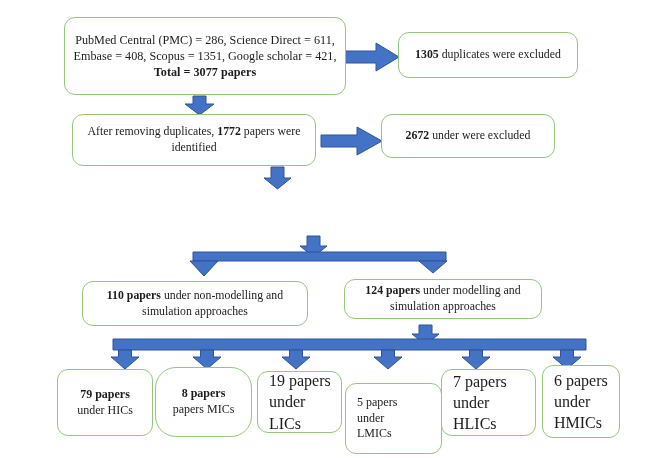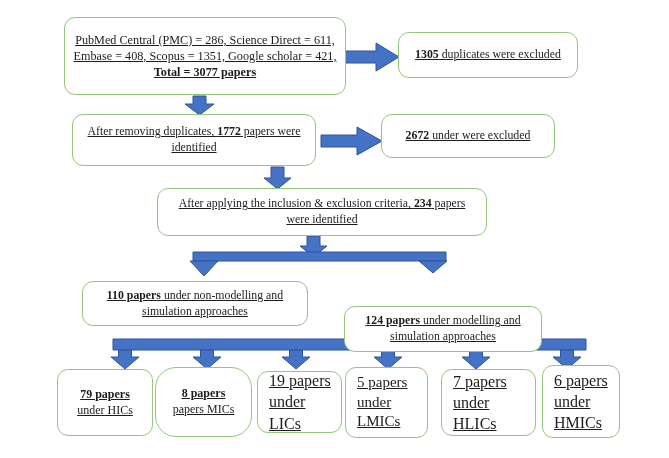--- a/index.html
+++ b/index.html
@@ -12,38 +12,38 @@
   svg .arrow {
     fill:var(--arrow-fill,#4472C4);
     stroke:var(--arrow-stroke,#31539B);
     stroke-width:1; stroke-linejoin:round;
   }
   .box {
     position:absolute; box-sizing:border-box;
     border:1.6px solid var(--box-border,#94C77D);
     border-radius:11px; background:#ffffff;
     display:flex; flex-direction:column; justify-content:center; align-items:center;
-    text-align:center; font-size:11.8px; line-height:1.32; padding:10px 8px;text-decoration:underline;
+    text-align:center; font-size:11.8px; line-height:1.32; padding:10px 8px;
   }
   .box p { margin:0; }
   .left-align { align-items:flex-start; text-align:left; padding-left:11px; }
   .ln { display:block; }
   b { font-weight:bold; }
 
   .b-sources  { left:64px;  top:17px;  width:282px; height:78px; font-size:12.2px; }
   .b-dup      { left:398px; top:32px;  width:180px; height:46px; }
   .b-afterdup { left:72px;  top:114px; width:244px; height:52px; }
   .b-excl     { left:381px; top:114px; width:174px; height:44px; }
   .b-criteria { left:157px; top:188px; width:330px; height:48px; }
   .b-nonmod   { left:82px;  top:281px; width:226px; height:45px; }
-  .b-mod      { left:344px; top:279px; width:198px; height:46px;margin-top:27px; }
+  .b-mod      { left:344px; top:279px; width:198px; height:40px; }
   .b-hics     { left:57px;  top:369px; width:96px;  height:67px; font-size:12px; }
   .b-mics     { left:155px; top:367px; width:97px;  height:70px; font-size:12px;border-radius:21px; }
   .b-lics     { left:257px; top:371px; width:85px;  height:62px; font-size:16px; }
-  .b-lmics    { left:345px; top:367px; width:83px;  height:71px; font-size:15px; }
+  .b-lmics    { left:345px; top:383px; width:97px;  height:71px; font-size:12px; }
   .b-hlics    { left:441px; top:369px; width:95px;  height:67px; font-size:16px; }
   .b-hmics    { left:542px; top:365px; width:78px;  height:73px; font-size:16px; }
 </style>
 </head>
 <body>
 
 <div class="canvas">
 
   <svg class="arrow-layer" viewBox="0 0 669 458">
     <polygon class="arrow" points="345,51 376,51 376,43 399,57 376,71 376,63 345,63"></polygon>
@@ -80,23 +80,20 @@
   </div>
 
   <div class="box b-afterdup">
     <p><span>After removing duplicates, </span><b>1772</b><span> papers were identified</span></p>
   </div>
 
   <div class="box b-excl">
     <p><span></span><b>2672</b><span> under were excluded</span></p>
   </div>
 
-  <div class="box b-criteria">
-    <p><span>After applying the inclusion &amp; exclusion criteria, </span><b>234</b><span> papers were identified</span></p>
-  </div>
 
   <div class="box b-nonmod">
     <p><span></span><b>110 papers</b><span> under non-modelling and simulation approaches</span></p>
   </div>
 
   <div class="box b-mod">
     <p><span></span><b>124 papers</b><span> under modelling and simulation approaches</span></p>
   </div>
 
   <div class="box b-hics">

